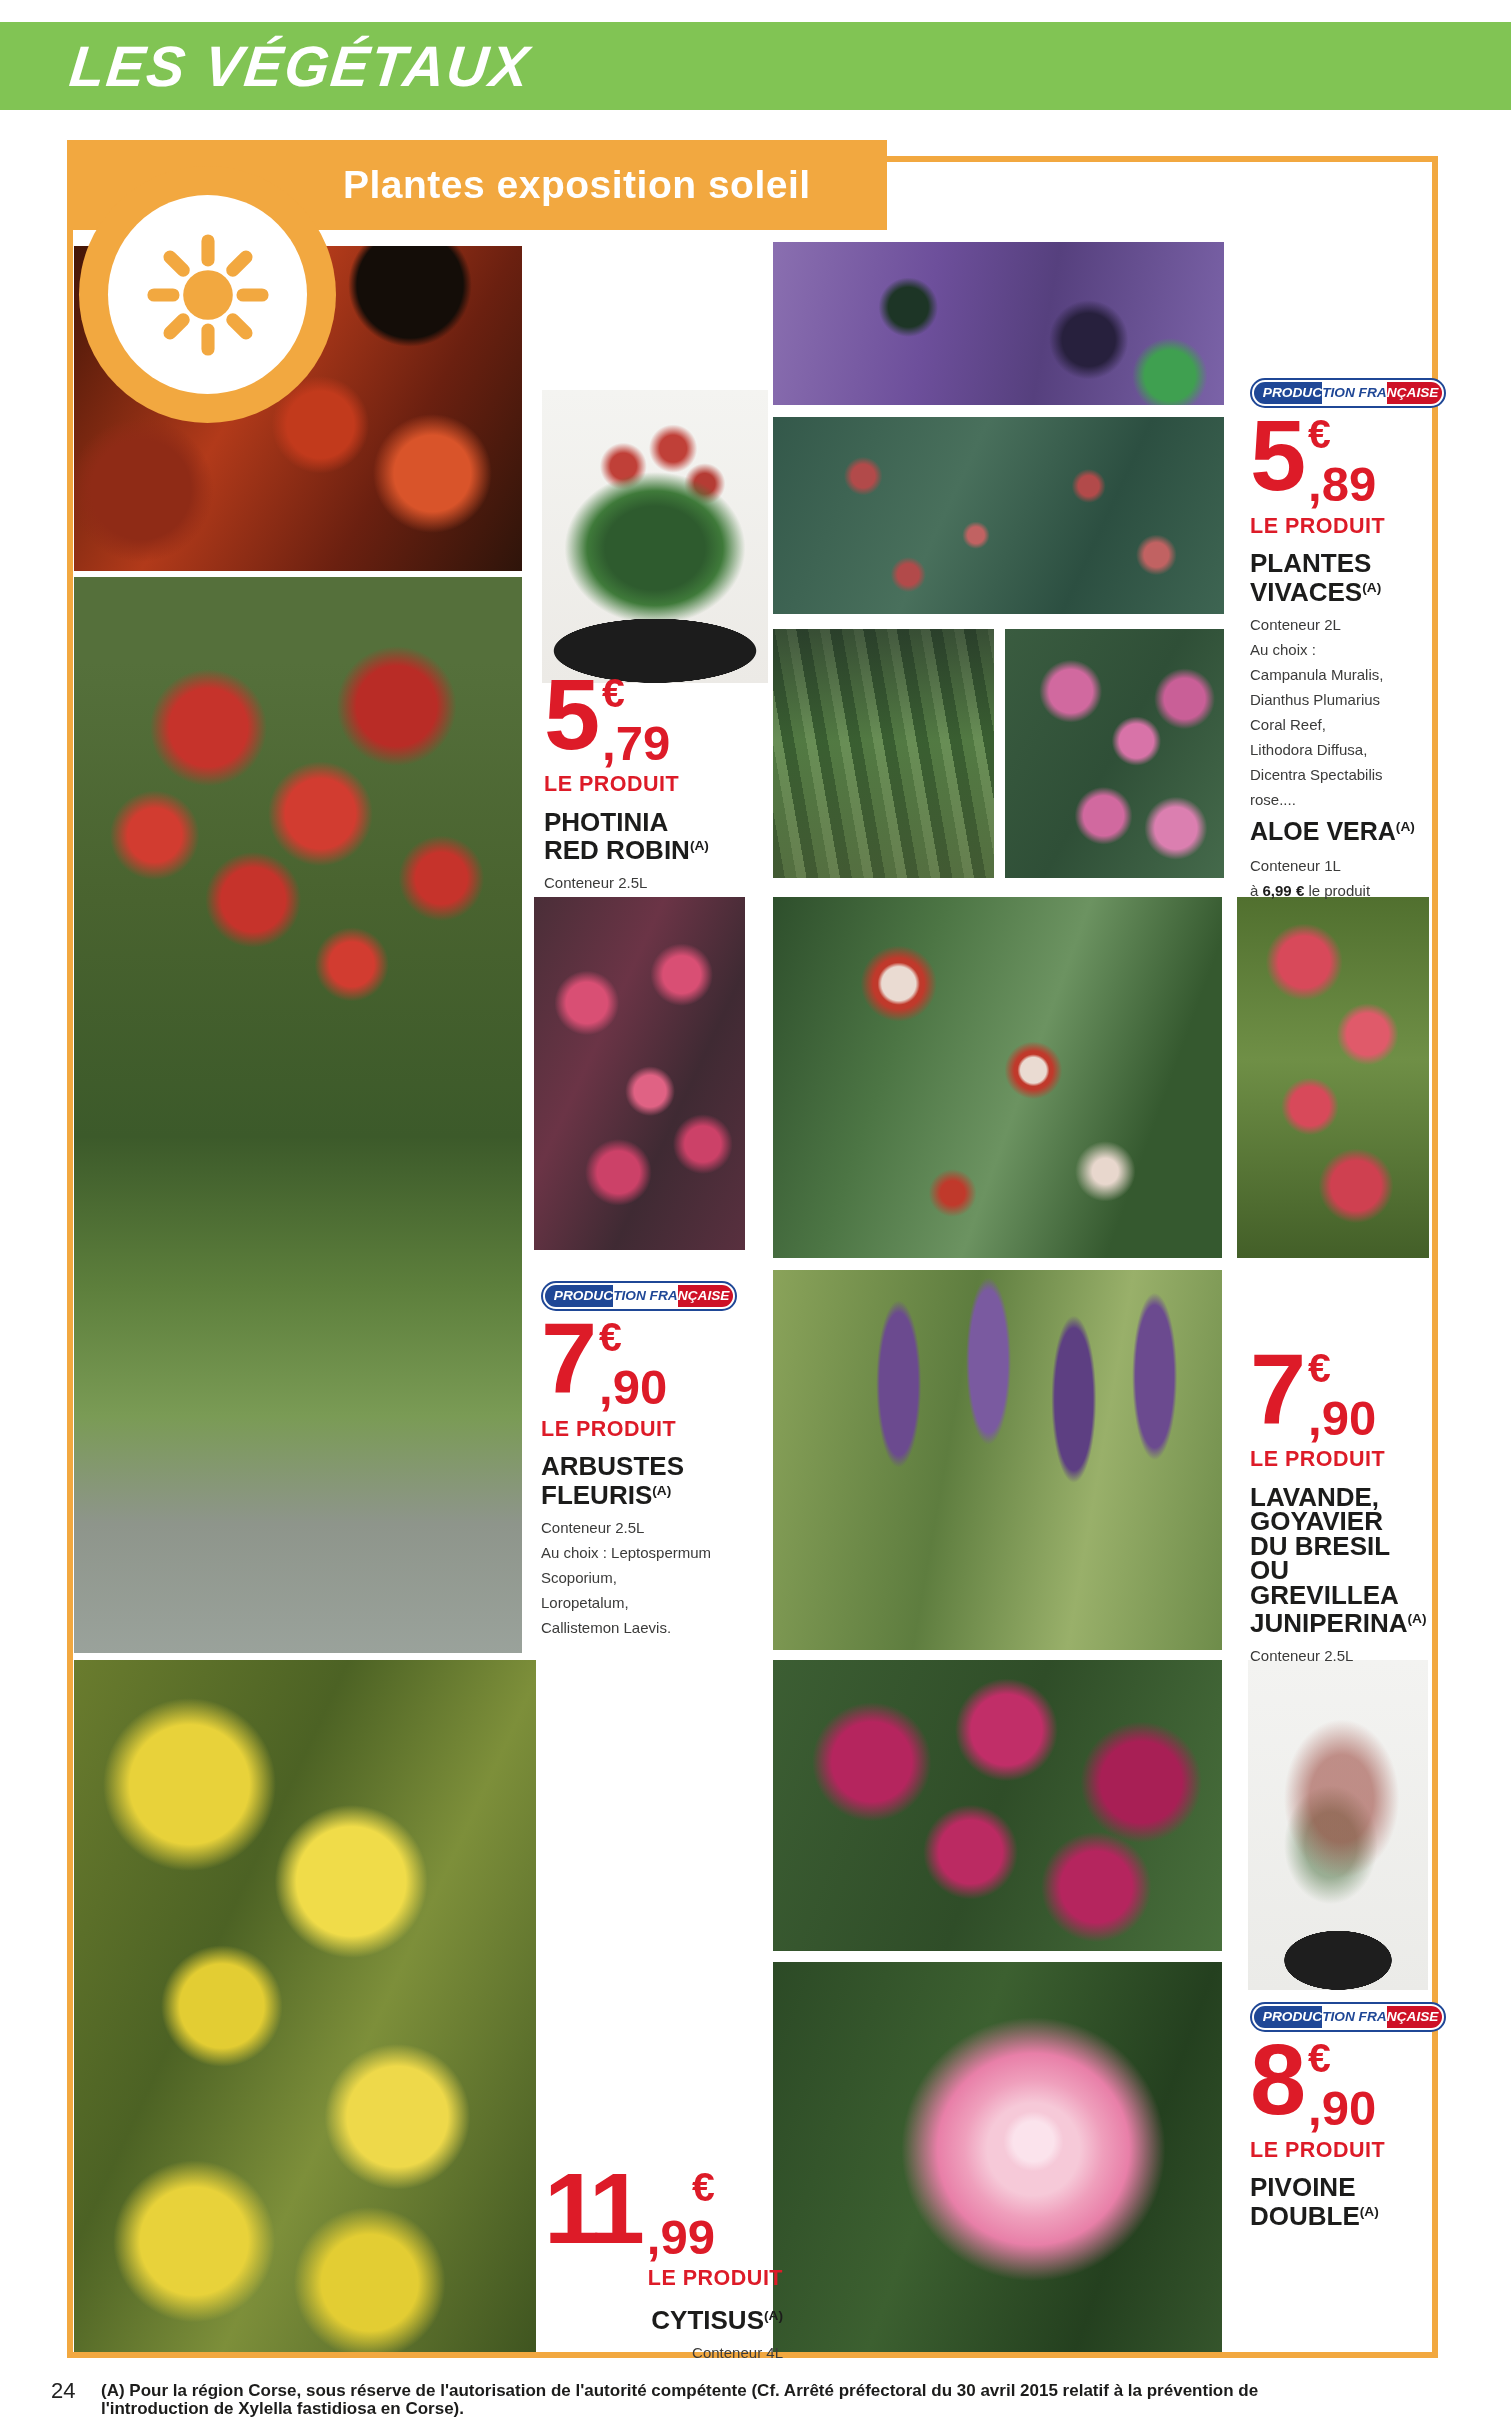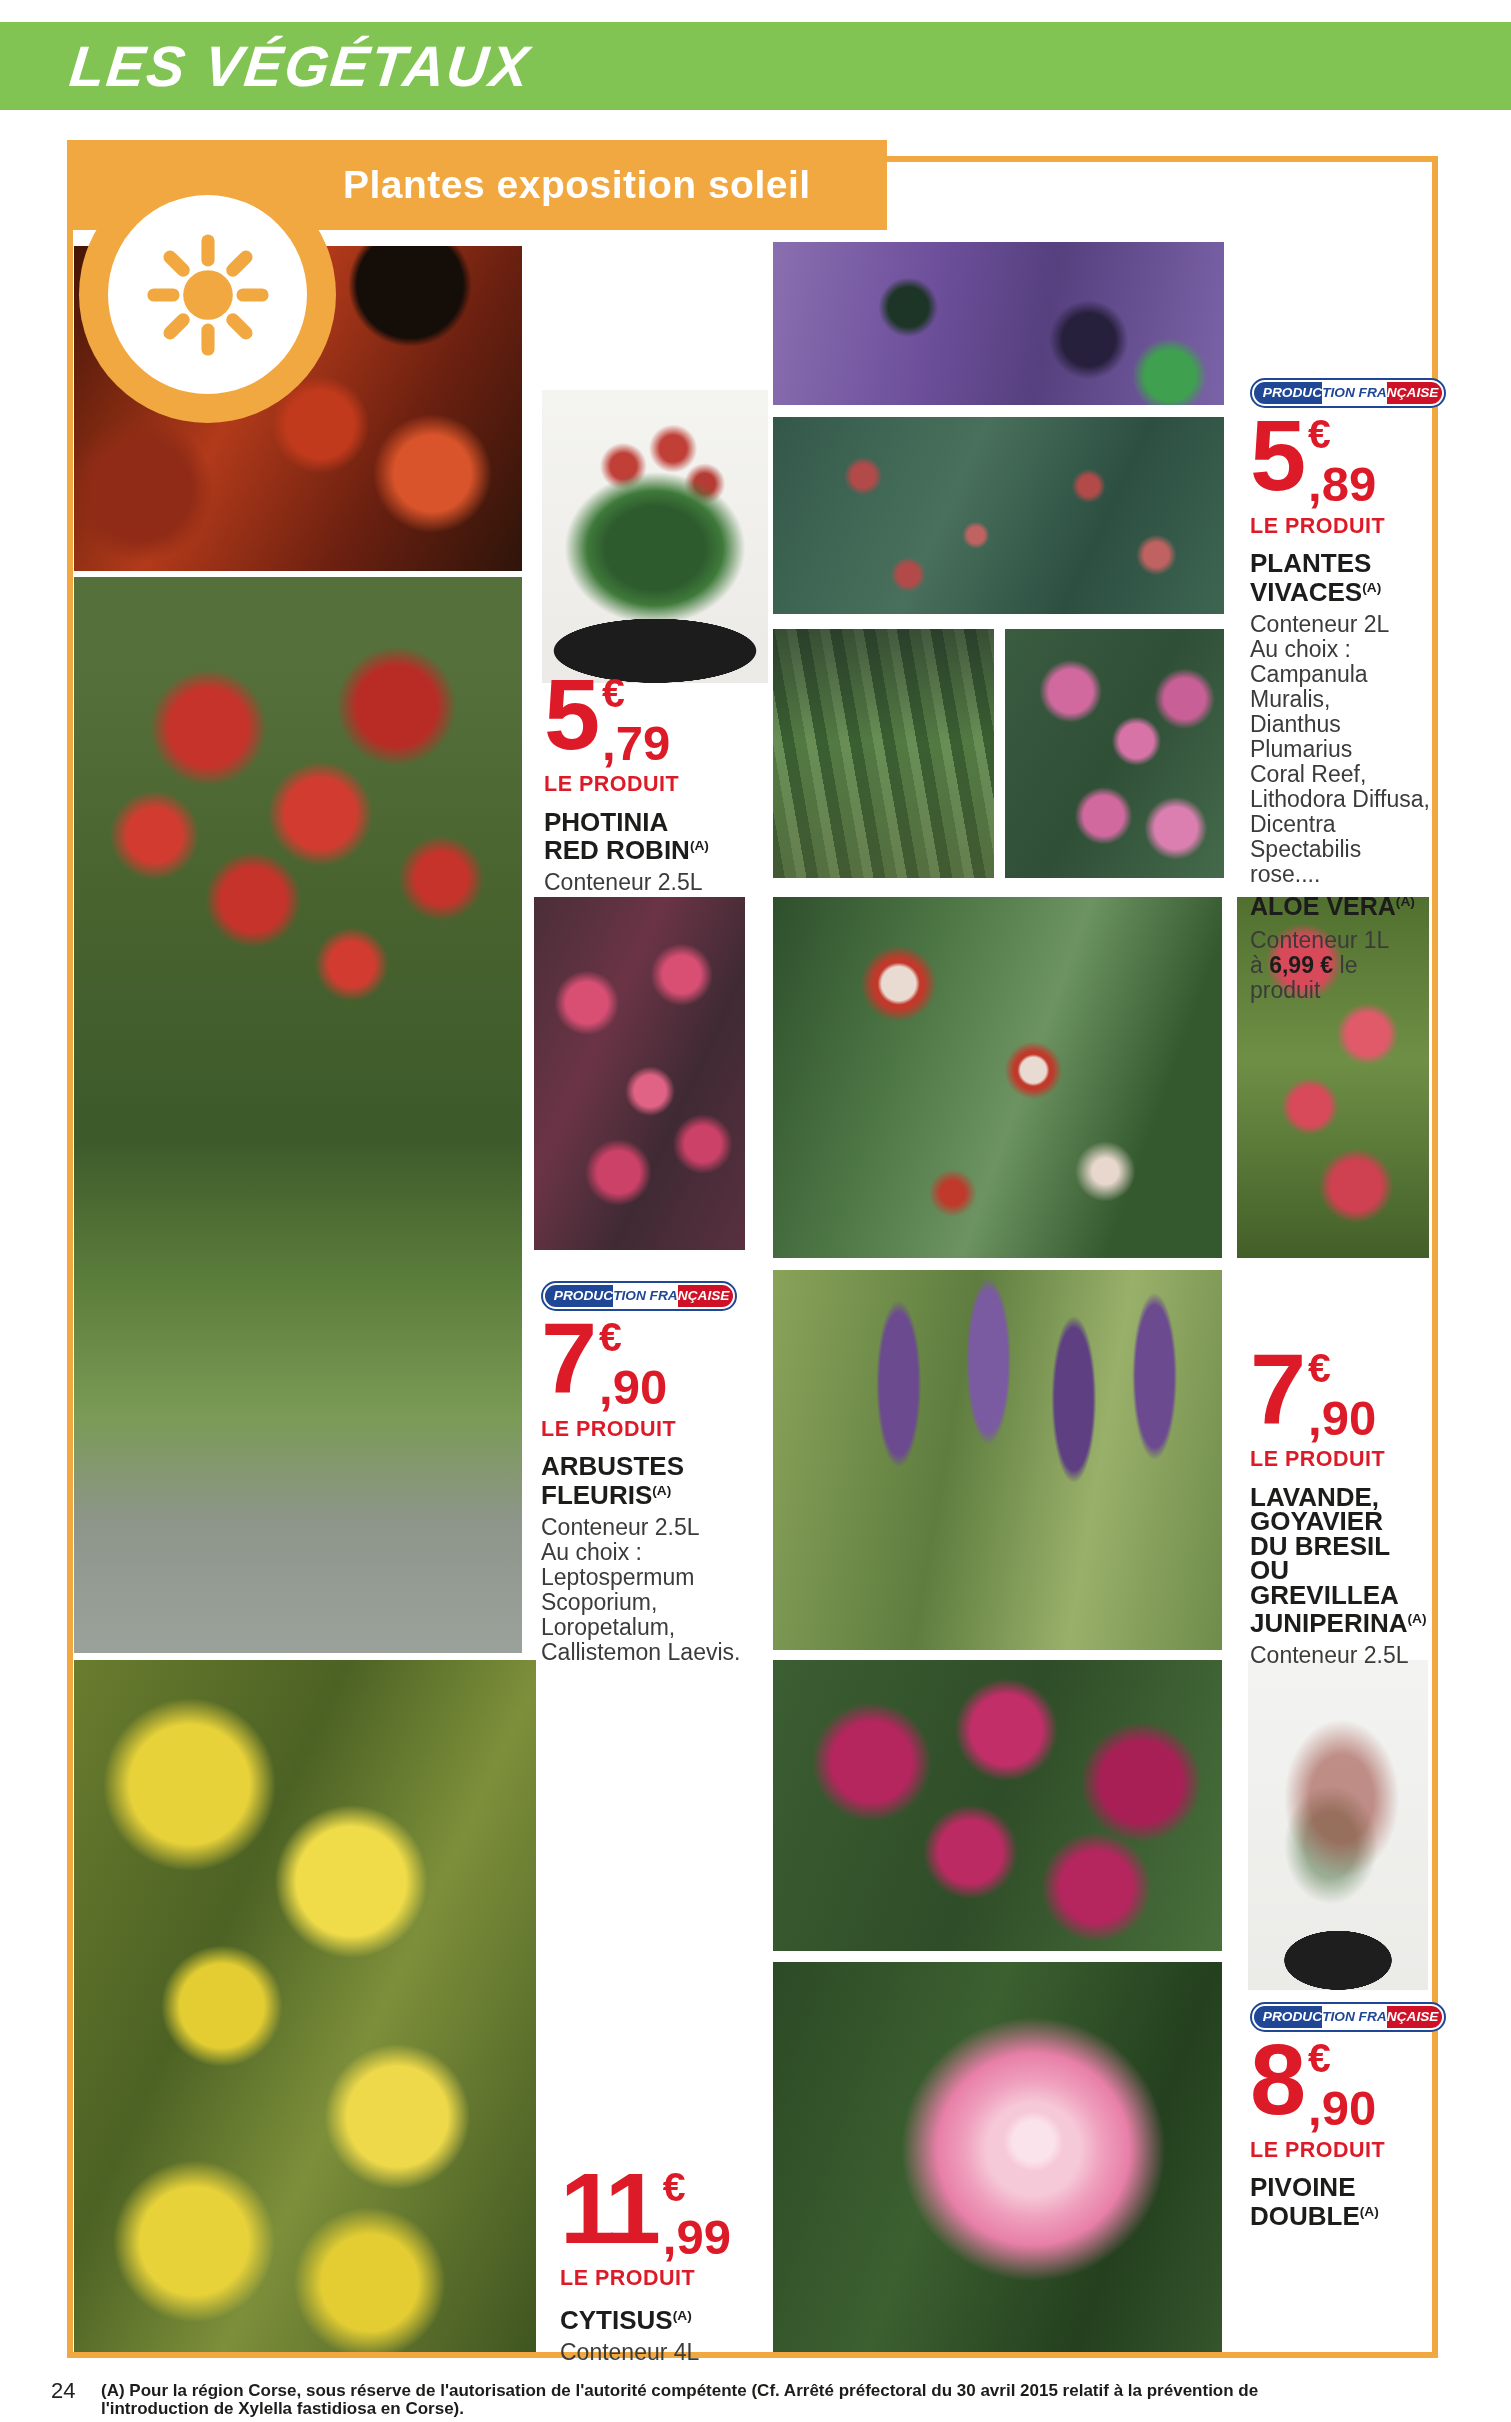--- a/index.html
+++ b/index.html
@@ -136,38 +136,38 @@
     radial-gradient(ellipse 30% 9% at 50% 91%, #1e1e1e 0 99%, transparent 100%),
     radial-gradient(ellipse 32% 24% at 52% 42%, rgba(150,60,50,.55) 0 55%, transparent 100%),
     radial-gradient(ellipse 26% 18% at 46% 56%, rgba(70,110,60,.5) 0 55%, transparent 100%),
     linear-gradient(#f3f3f1,#ebebe8);}
   
   .product{position:absolute;}
   #prod-photinia{left:544px;top:676px;width:226px;}
   #prod-vivaces{left:1250px;top:378px;width:181px;}
   #prod-arbustes{left:541px;top:1281px;width:239px;}
   #prod-lavande{left:1250px;top:1351px;width:187px;}
-  #prod-cytisus{left:560px;top:2170px;width:239px;}
+  #prod-cytisus{left:544px;top:2170px;width:239px;text-align:right;}
   #prod-pivoine{left:1250px;top:2002px;width:187px;}
   .pf-badge{display:inline-block;border:2px solid var(--badge-blue);border-radius:17.6px;background:#fff;padding:2px;margin-bottom:9.8px;}
   .pf-inner{display:flex;border-radius:13.7px;overflow:hidden;}
   .pf-seg{font-style:italic;font-weight:bold;font-size:13.7px;line-height:21.5px;white-space:pre;}
   .pf-blue{background:var(--badge-blue);color:#fff;padding-left:8.8px;}
   .pf-white{background:#fff;color:var(--badge-blue);}
   .pf-red{background:var(--badge-red);color:#fff;padding-right:4px;}
   .price{display:flex;color:var(--red);font-weight:bold;}
   .price .pi{font-size:101px;line-height:.76;letter-spacing:-5.9px;}
   .price .pr{display:flex;flex-direction:column;margin-left:7.8px;}
   .price .cur{font-size:41px;line-height:.85;}
   .price .cents{font-size:49px;line-height:.85;margin-top:12px;}
   .plabel{color:var(--red);font-weight:bold;font-size:21.5px;margin-top:7.8px;letter-spacing:0.5px;}
   .pname{font-weight:bold;color:var(--ink);font-size:26px;line-height:24.4px;margin-top:12.7px;}
   .sup{font-size:13.7px;vertical-align:8.8px;letter-spacing:0;}
   .details{margin-top:7.8px;}
-  .dl{font-size:23px;line-height:25px;color:var(--ink-soft);}
+  .dl{font-size:15px;line-height:25px;color:var(--ink-soft);}
   .dl b{color:var(--ink);}
   .sub-name{font-weight:bold;color:var(--ink);font-size:25px;line-height:25px;margin-top:2px;}
   
   .page-num{position:absolute;left:51px;top:2378px;font-size:22px;color:#222;}
   .footnote{position:absolute;left:101px;top:2382px;width:1307px;font-size:17px;line-height:17.6px;font-weight:bold;color:var(--ink);}
 </style>
 </head>
 <body>
 
 <div class="page">

